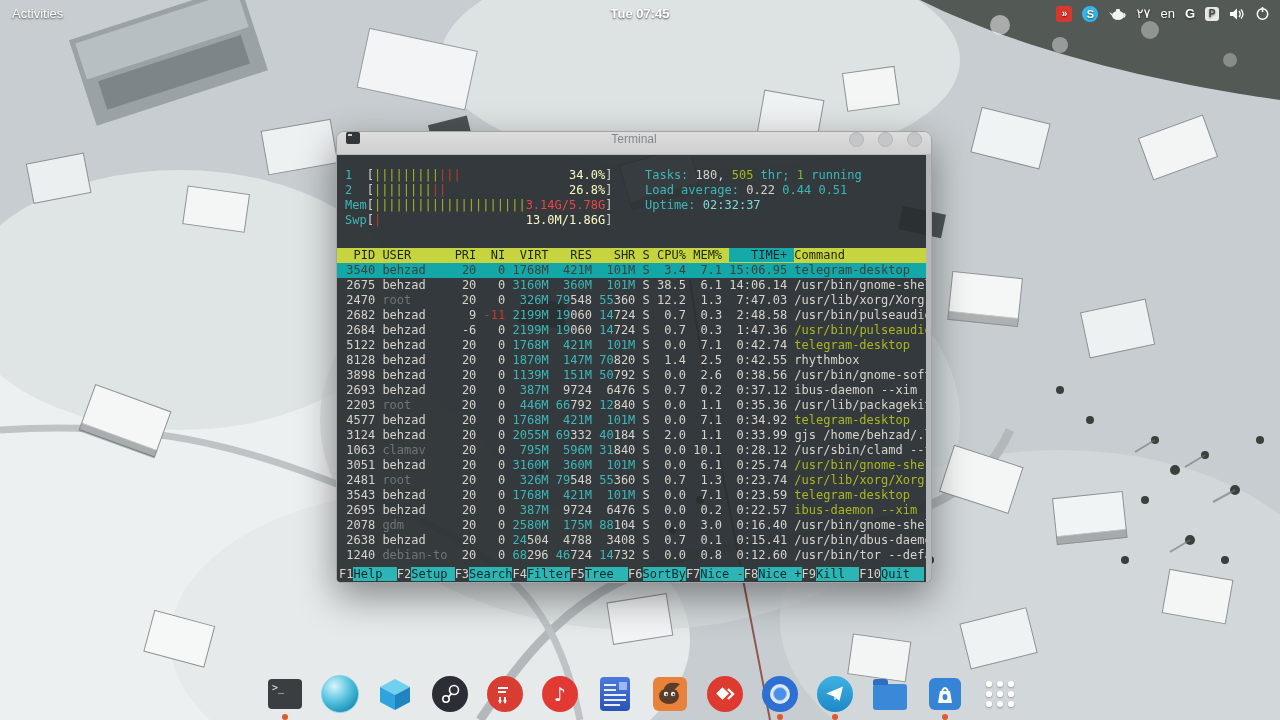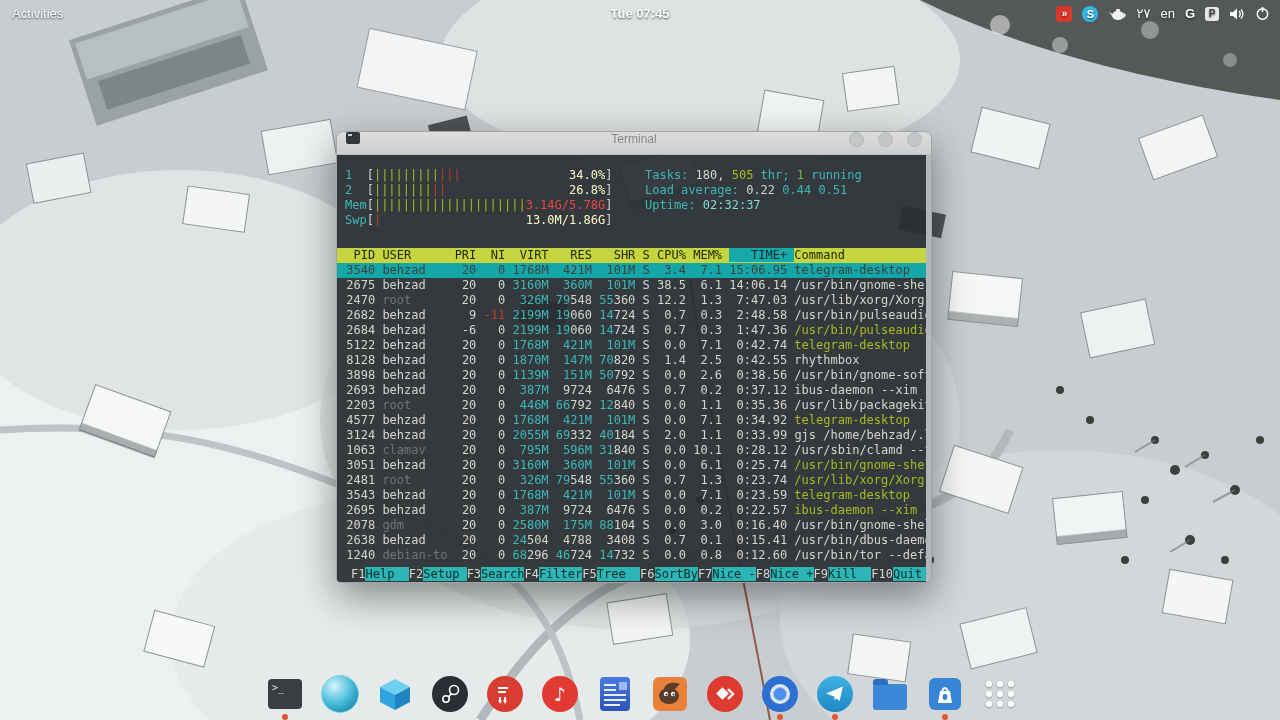--- a/index.html
+++ b/index.html
@@ -32,21 +32,21 @@
             font-family:"DejaVu Sans Mono",monospace;font-size:12px;line-height:15px;
             white-space:pre;color:#d6d4cd}
   .meters{position:absolute;top:13px;left:8px}
   .info{position:absolute;top:13px;left:308px}
   .mline,.iline{height:15px}
   .table{position:absolute;top:93px;left:0;right:5px}
   .hrow{height:15px;padding-left:2px;overflow:hidden}
   .hhead{background:#c6d53f}
   .sel{background:#14a7a7}
   .sel span{color:#404040}
-  .fbar{position:absolute;left:0;right:5px;bottom:0;height:15px;padding-left:14px;overflow:hidden;
+  .fbar{position:absolute;left:0;right:5px;bottom:0;height:15px;padding-left:2px;overflow:hidden;
         font-family:"DejaVu Sans Mono",monospace;font-size:12px;line-height:15px;white-space:pre}
   .scrollbar{position:absolute;top:0;bottom:0;right:0;width:5px;background:#cbced0;opacity:.85}
   
   .c{color:#3cb8b8}.cb{color:#82dada}.w{color:#d6d4cd}.g{color:#a9b820}.g2{color:#79ba41}
   .dim{color:#6f7579}.red{color:#c43a2b}.or{color:#ef4444}.gray{color:#fef9c3}
   .gb{color:#a9b820}.rb{color:#c43a2b}
   .hd{color:#1e2600}.hds{background:#16a9a9;color:#05282a}
   .fk{color:#d6d4cd}.fl{background:#2cb5b5;color:#072a2a}
   
   .dock{position:absolute;left:266px;bottom:7px;display:flex;align-items:center;gap:17px;z-index:5}

